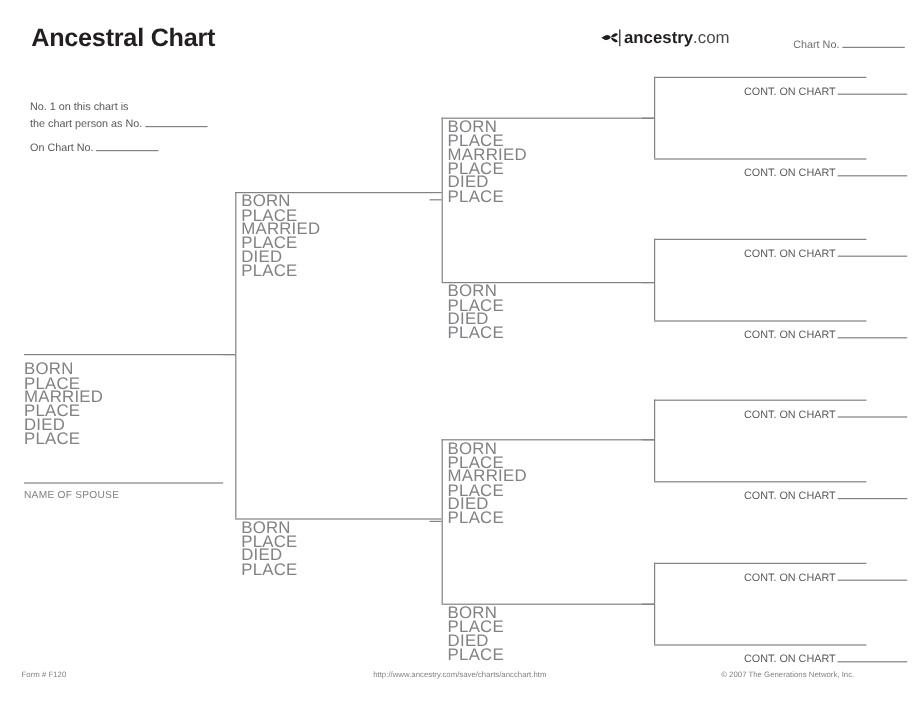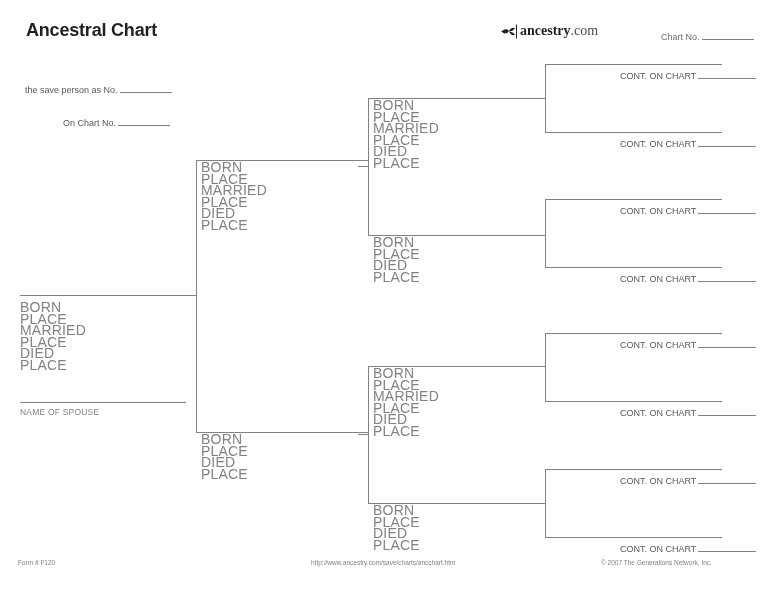--- a/index.html
+++ b/index.html
@@ -17,42 +17,42 @@
     height: 593px;
     background: #ffffff;
     overflow: hidden;
   }
 
   
   #chart-title {
     position: absolute;
     left: 26px;
     top: 20px;
-    font-size: 18px;
+    font-size: 21px;
     font-weight: bold;
     color: #231f20;
     letter-spacing: -0.2px;
   }
 
   #brand {
     position: absolute;
     left: 501px;
     top: 22px;
     display: flex;
     align-items: center;
     height: 18px;
   }
   #brand-mark {
     width: 17px;
     height: 15px;
     margin-right: 2px;
     flex: 0 0 auto;
   }
   #brand-name {
-    font-family: Liberation Serif, serif;
+    font-family: Liberation Sans, sans-serif;
     font-size: 14px;
     color: #231f20;
   }
   #brand-name .b-strong { font-weight: bold; }
   #brand-name .b-light  { font-weight: normal; color: #4a4a4a; }
 
   #chart-no {
     position: absolute;
     left: 637px;
     top: 30px;
@@ -70,21 +70,20 @@
     font-size: 9px;
     line-height: 13px;
     color: #58595b;
     white-space: nowrap;
   }
   #on-chart-no {
     position: absolute;
     left: 25px;
     top: 116px;
     width: 145px;
-    text-align: right;
     font-size: 9px;
     color: #58595b;
     white-space: nowrap;
   }
 
   .fill-line {
     display: inline-block;
     border-bottom: 1px solid #808285;
     width: 52px;
     height: 9px;
@@ -165,21 +164,22 @@
       </svg>
     </span>
     <span id="brand-name"><span class="b-strong">ancestry</span><span class="b-light">.com</span></span>
   </div>
 
   <div id="chart-no">
     <span>Chart No.</span><span class="fill-line"></span>
   </div>
 
   <div id="self-ref">
-    <div><span>the save person as No.</span><span class="fill-line"></span></div>
+    <div>No. 1 on this chart is</div>
+    <div><span>the chart person as No.</span><span class="fill-line"></span></div>
   </div>
 
   <div id="on-chart-no">
     <span>On Chart No.</span><span class="fill-line"></span>
   </div>
 
   <div class="hline" style="left:20px; top:295px; width:176px;"></div>
   <div class="fields" style="left:20px; top:302px;">
     <div>BORN</div>
     <div>PLACE</div>

